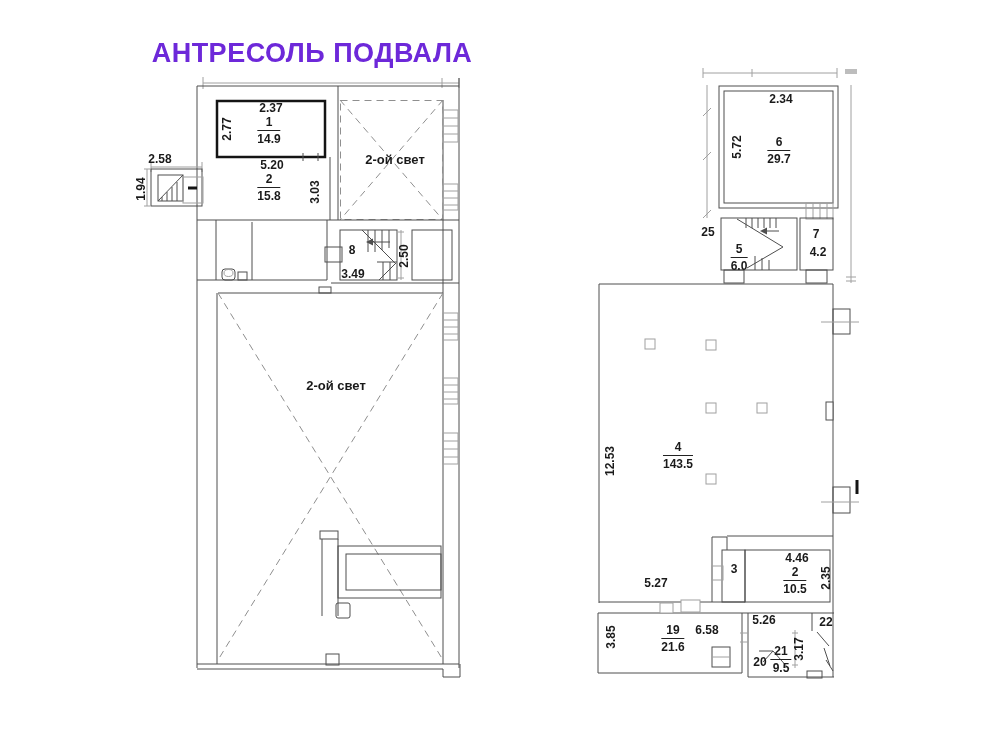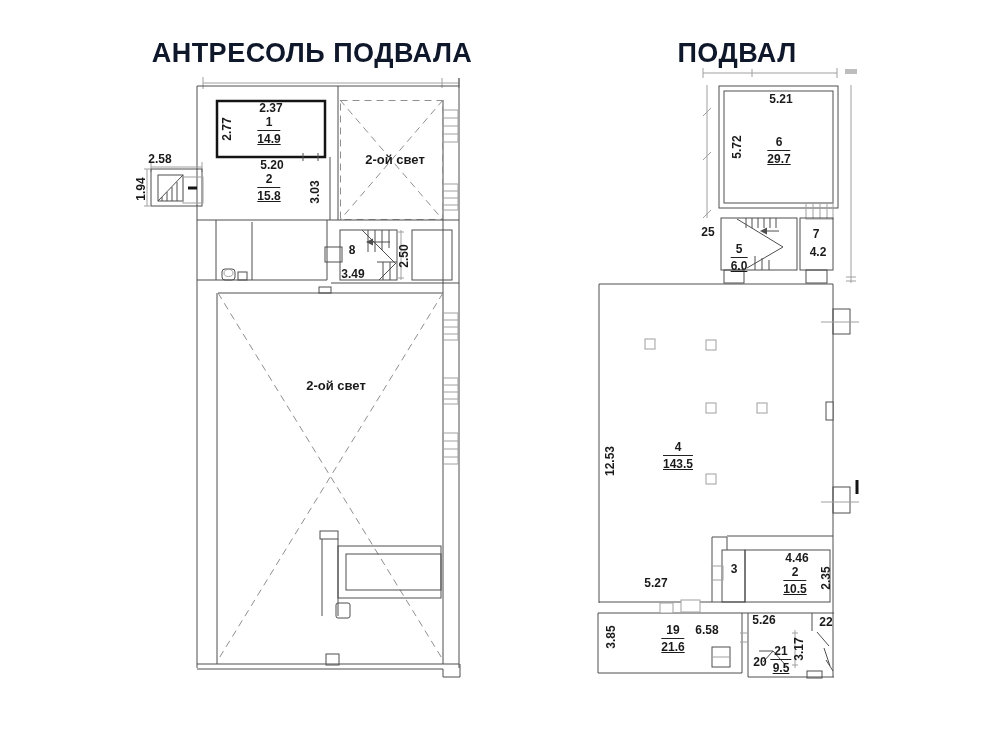--- a/index.html
+++ b/index.html
@@ -10,33 +10,33 @@
   svg{position:absolute;left:0;top:0;}
   .ln{stroke:#4f4f4f;stroke-width:1;fill:none;}
   .lt{stroke:#a0a0a0;stroke-width:1;fill:none;}
   .bold{stroke:#141414;stroke-width:2.5;fill:none;}
   .dash{stroke:#8f8f8f;stroke-width:1;fill:none;stroke-dasharray:7 5;}
   .wfill{fill:#ffffff;}
   .mark{stroke:#141414;stroke-width:3;fill:none;}
   .gray{fill:#bdbdbd;}
   .plan-title{
     position:absolute;font-size:27px;font-weight:600;letter-spacing:.5px;
-    transform:translate(-50%,0);white-space:nowrap;color:#0f172a;
+    transform:translate(-50%,0);white-space:nowrap;color:#6d28d9;
   }
   .lbl{
     position:absolute;font-size:12px;font-weight:600;white-space:nowrap;
     transform:translate(-50%,-50%);line-height:1;color:#1a1a1a;
   }
   .v{transform:translate(-50%,-50%) rotate(-90deg);}
   .frac{
     position:absolute;transform:translate(-50%,-50%);text-align:center;
     font-size:12px;font-weight:600;line-height:1;color:#1a1a1a;
   }
   .frac .num{display:block;border-bottom:1.3px solid #222;padding:1px 4px 2px;}
-  .frac .den{display:block;padding-top:2px;text-decoration:underline;}
+  .frac .den{display:block;padding-top:2px;}
 </style>
 </head>
 <body>
 
 <div class="canvas">
 
   <svg width="1000" height="750" viewBox="0 0 1000 750">
 
     <g>
 
@@ -191,21 +191,20 @@
         <path class="ln" d="M812,613 V631 M817,632 L829,646 M824,648 L830,666 M826,660 L833,671"></path>
 
         <path class="ln" d="M759,651 H773 M773,651 L789,669 M773,651 L763,662"></path>
         <path class="lt" d="M795,630 V668 M792,633 H798 M792,665 H798"></path>
         <rect class="ln" x="807" y="671" width="15" height="7"></rect>
       </g>
     </g>
   </svg>
 
   <div class="plan-title" style="left:312px;top:38px">АНТРЕСОЛЬ ПОДВАЛА</div>
-  <div class="plan-title" style="left:737px;top:38px">ПОДВАЛ</div>
 
   <div class="lbl" style="left:271px;top:108px">2.37</div>
   <div class="lbl v" style="left:227px;top:129px">2.77</div>
   <div class="frac" style="left:269px;top:130px">
     <span class="num">1</span>
     <span class="den">14.9</span>
   </div>
   <div class="lbl" style="left:272px;top:165px">5.20</div>
   <div class="frac" style="left:269px;top:187px">
     <span class="num">2</span>
@@ -213,21 +212,21 @@
   </div>
   <div class="lbl v" style="left:315px;top:192px">3.03</div>
   <div class="lbl" style="left:395px;top:159px;font-size:13px">2-ой свет</div>
   <div class="lbl" style="left:160px;top:159px">2.58</div>
   <div class="lbl v" style="left:141px;top:189px">1.94</div>
   <div class="lbl" style="left:352px;top:250px">8</div>
   <div class="lbl" style="left:353px;top:274px">3.49</div>
   <div class="lbl v" style="left:404px;top:256px">2.50</div>
   <div class="lbl" style="left:336px;top:385px;font-size:13px">2-ой свет</div>
 
-  <div class="lbl" style="left:781px;top:99px">5.21</div>
+  <div class="lbl" style="left:781px;top:99px">2.34</div>
   <div class="lbl v" style="left:737px;top:147px">5.72</div>
   <div class="frac" style="left:779px;top:150px">
     <span class="num">6</span>
     <span class="den">29.7</span>
   </div>
   <div class="lbl" style="left:708px;top:232px">25</div>
   <div class="frac" style="left:739px;top:257px">
     <span class="num">5</span>
     <span class="den">6.0</span>
   </div>

